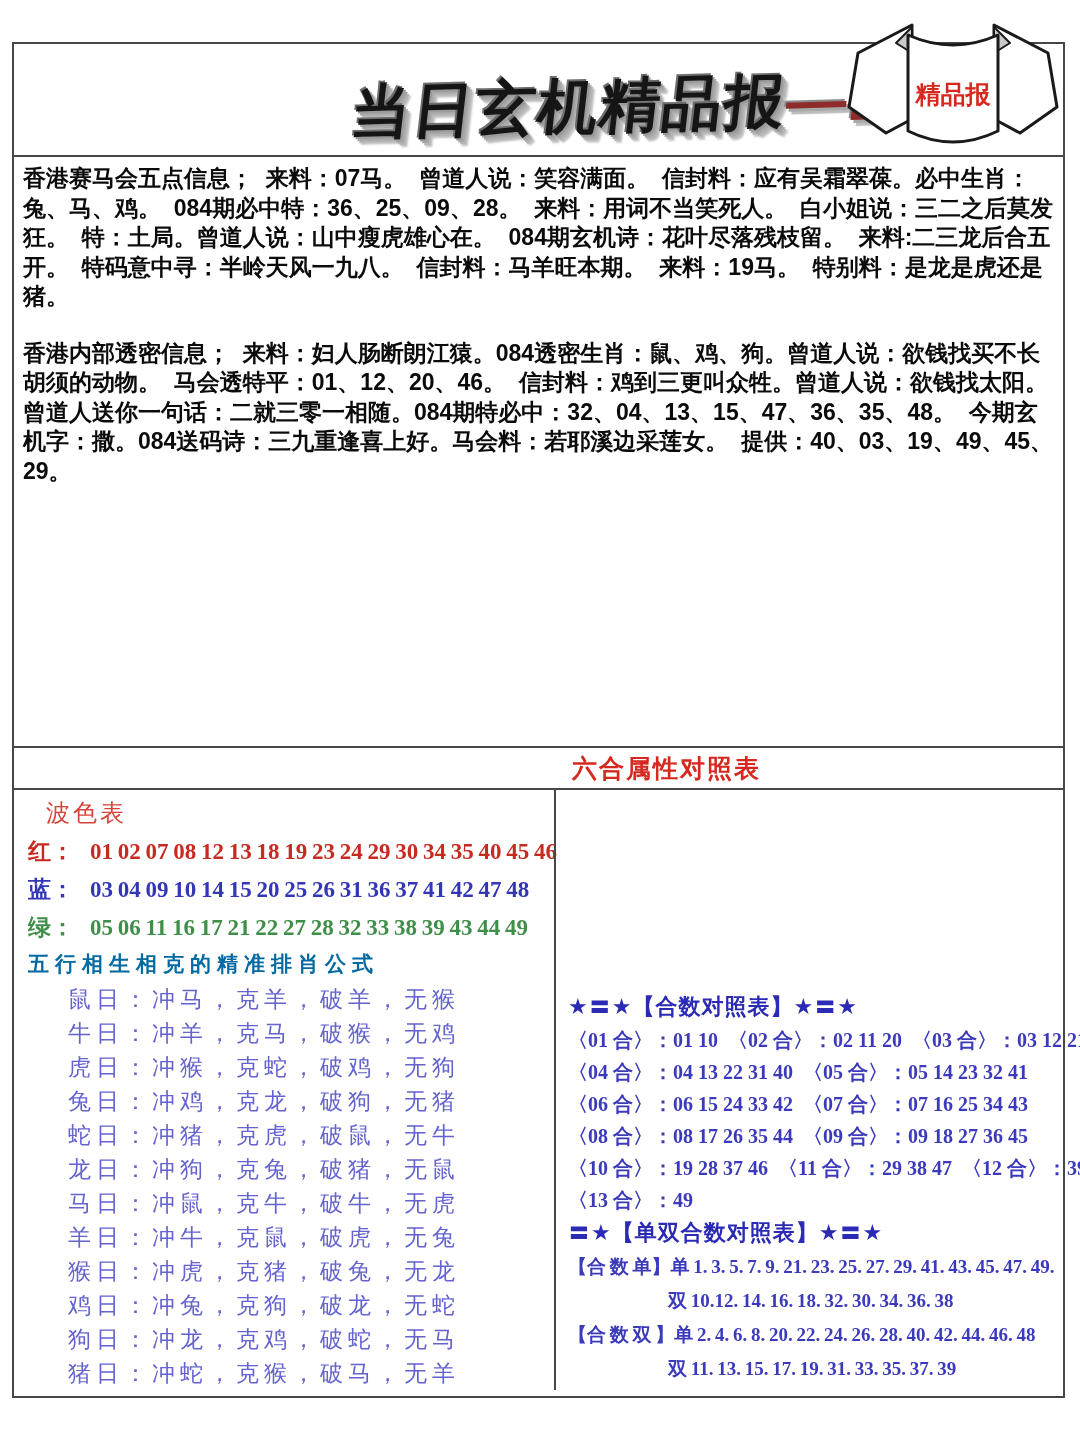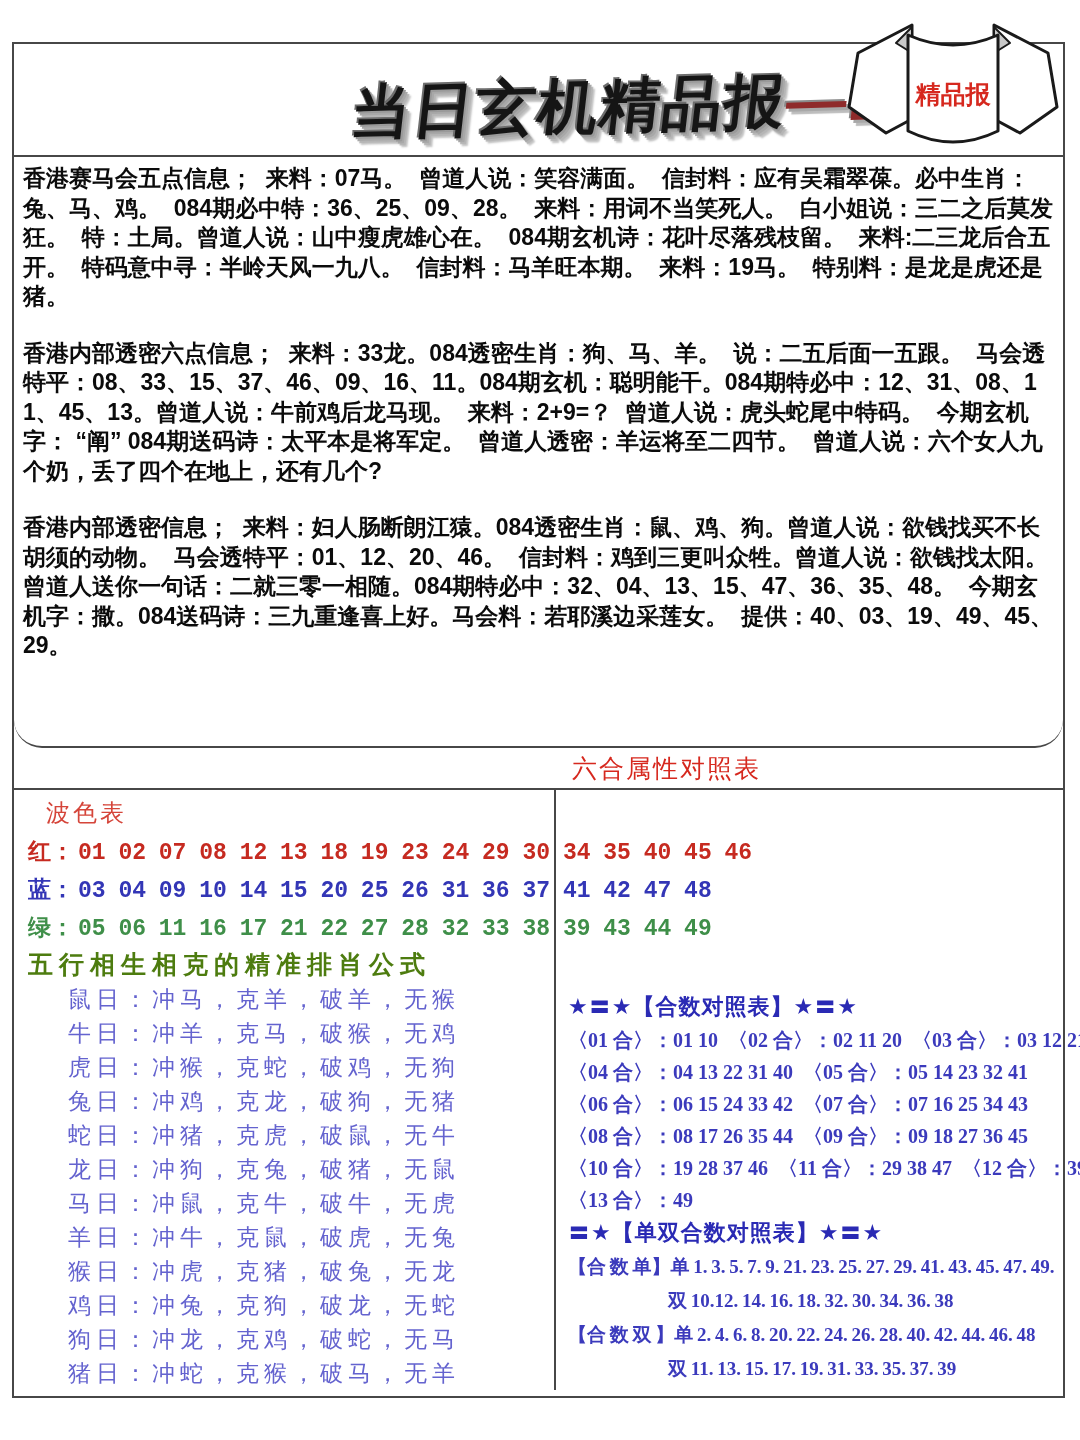--- a/index.html
+++ b/index.html
@@ -19,44 +19,44 @@
     text-shadow:-2px -2px 0 #6e6e6e, 2px 2px 0 #9a9a9a, 4px 4px 0 #a8a8a8,
                 6px 6px 1px #b5b5b5, 8px 8px 2px #c4c4c4; }
   .title-suffix { color:#8f2b2b;
     text-shadow:-2px -2px 0 #8a8a8a, 3px 3px 0 #a8a8a8, 6px 6px 1px #bdbdbd; }
 
   
   .ribbon { position:absolute; left:846px; top:10px; width:214px; height:152px; z-index:6; }
 
   
   .paragraphs { height:591px; border-bottom:2px solid #474747;
-    padding:7px 4px 0 9px; overflow:hidden;border-radius:28px; }
+    padding:7px 4px 0 9px; overflow:hidden; }
   .paragraphs p { font-size:23px; font-weight:700; color:#0b0b0b; line-height:29.5px;
     white-space:pre-wrap; word-break:break-all; margin-bottom:27px; }
 
   
   .section-header { height:42px; border-bottom:2px solid #474747; line-height:40px;
     padding-left:558px; }
-  .section-header span { font-size:25px; font-weight:400; color:#d6281e; letter-spacing:2px; }
+  .section-header span { font-size:25px; font-weight:700; color:#d6281e; letter-spacing:2px; }
 
   
   .columns { display:flex; height:600px; }
   .col-left { width:540px; padding:6px 16px 0 14px; }
   .col-right { flex:1; border-left:2px solid #474747; padding:200px 4px 0 12px; }
 
   
   .wave-title { font-size:24px; color:#d5453a; letter-spacing:3px; height:36px; line-height:34px; padding-left:18px; }
   .wave-row { height:38px; line-height:38px; white-space:nowrap; }
   .wave-row .wl { font-size:23px; font-weight:700; }
-  .wave-row .wn { font-family:Liberation Mono, monospace; font-size:23px;
-    font-weight:700; word-spacing:-1px; margin-left:4px; }
+  .wave-row .wn { font-family:Liberation Serif, serif; font-size:23px;
+    font-weight:700; word-spacing:-1px; margin-left:16px; }
   .row-red  .wl,.row-red  .wn { color:#c62a20; }
   .row-blue .wl,.row-blue .wn { color:#3336b6; }
   .row-green .wl,.row-green .wn { color:#3f8f49; }
-  .formula-title { font-size:25px; font-weight:600; color:#4d7c0f; letter-spacing:6px;
+  .formula-title { font-size:21px; font-weight:600; color:#0369a1; letter-spacing:6px;
     height:36px; line-height:36px; }
   .zodiac-line { font-size:23px; color:#6463cf; letter-spacing:5px; height:34px; line-height:34px;
     white-space:nowrap;margin-left:40px; }
 
   
   .sum-header { font-size:22px; font-weight:800; color:#2a2ab4; height:34px; line-height:34px;
     letter-spacing:1px; }
   .sum-line { font-family:"Liberation Serif","DejaVu Serif",serif; font-size:20px; font-weight:600;
     color:#3b3abc; height:32px; line-height:32px; white-space:pre; }
   .oe-header { font-size:22px; font-weight:800; color:#2a2ab4; height:34px; line-height:34px;
@@ -71,21 +71,20 @@
 <div class="page">
 
   <div class="outer-box">
 
     <div class="title-band">
       <div class="title-3d"><span>当日玄机精品报</span><span class="title-suffix">—B</span></div>
     </div>
 
     <div class="paragraphs">
       <p>香港赛马会五点信息；  来料：07马。  曾道人说：笑容满面。  信封料：应有吴霜翠葆。必中生肖：兔、马、鸡。  084期必中特：36、25、09、28。  来料：用词不当笑死人。  白小姐说：三二之后莫发狂。  特：土局。曾道人说：山中瘦虎雄心在。  084期玄机诗：花叶尽落残枝留。  来料:二三龙后合五开。  特码意中寻：半岭天风一九八。  信封料：马羊旺本期。  来料：19马。  特别料：是龙是虎还是猪。</p>
-      <p>香港内部透密六点信息；  来料：33龙。084透密生肖：狗、马、羊。  说：二五后面一五跟。  马会透特平：08、33、15、37、46、09、16、11。084期玄机：聪明能干。084期特必中：12、31、08、11、45、13。曾道人说：牛前鸡后龙马现。  来料：2+9=？  曾道人说：虎头蛇尾中特码。  今期玄机字： “阐” 084期送码诗：太平本是将军定。  曾道人透密：羊运将至二四节。  曾道人说：六个女人九个奶，丢了四个在地上，还有几个?</p>
       <p>香港内部透密信息；  来料：妇人肠断朗江猿。084透密生肖：鼠、鸡、狗。曾道人说：欲钱找买不长胡须的动物。  马会透特平：01、12、20、46。  信封料：鸡到三更叫众牲。曾道人说：欲钱找太阳。  曾道人送你一句话：二就三零一相随。084期特必中：32、04、13、15、47、36、35、48。  今期玄机字：撒。084送码诗：三九重逢喜上好。马会料：若耶溪边采莲女。  提供：40、03、19、49、45、29。</p>
     </div>
 
     <div class="section-header">
       <span>六合属性对照表</span>
     </div>
 
     <div class="columns">
 
       <div class="col-left">

